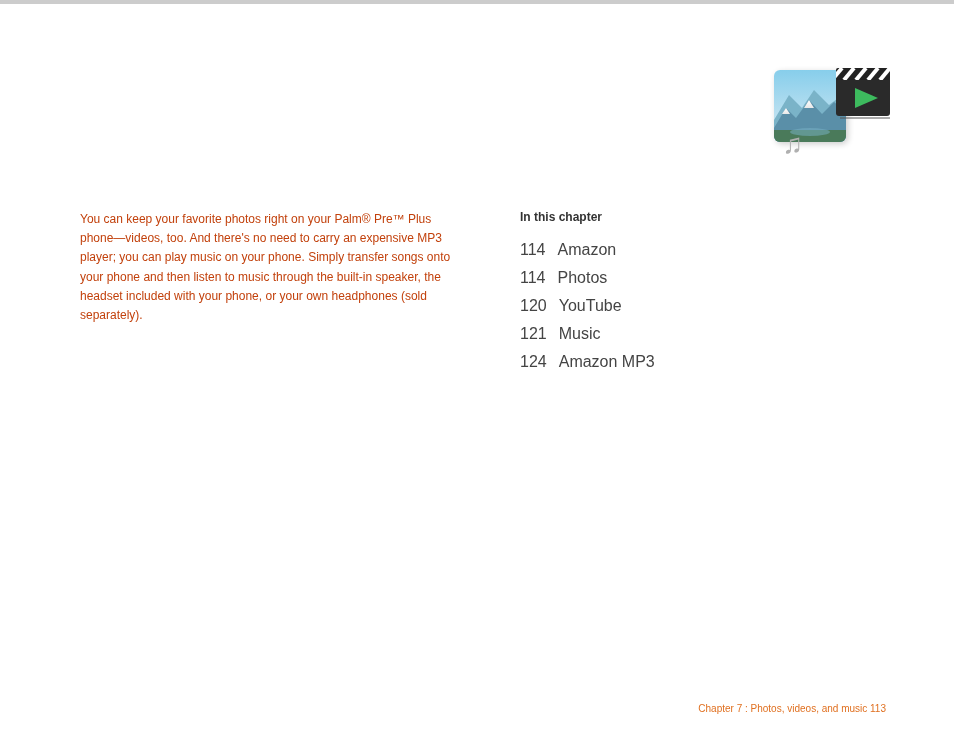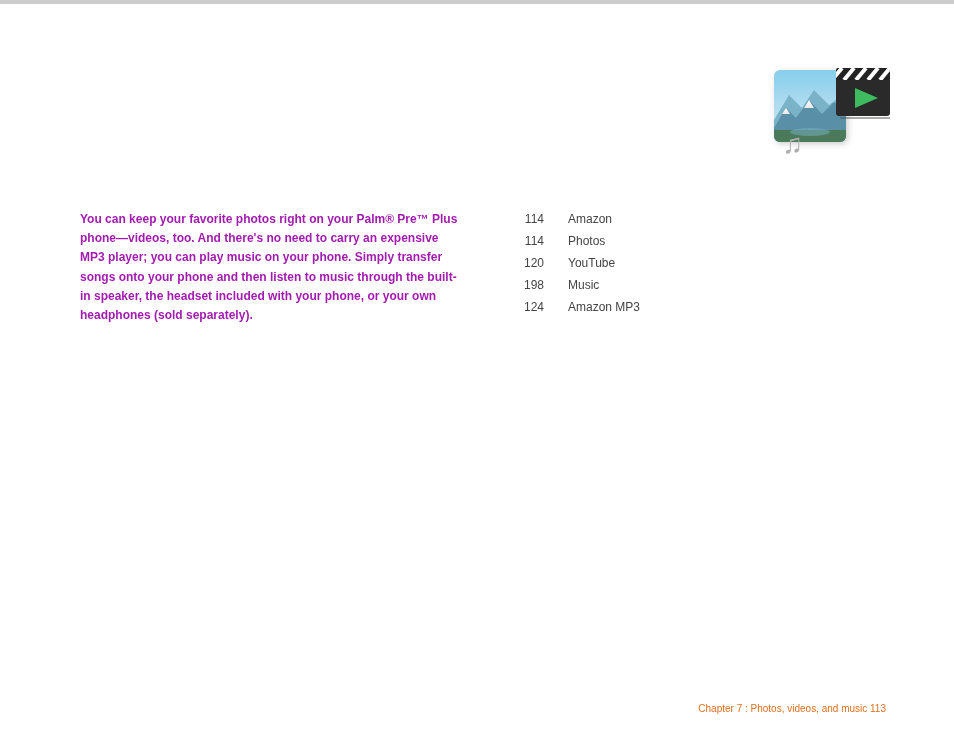--- a/index.html
+++ b/index.html
@@ -98,44 +98,43 @@
     }
 
     .left-column {
       flex: 0 0 380px;
       max-width: 380px;
     }
 
     .body-text {
       font-size: 12px;
       line-height: 1.6;
-      color: #a21caf;
-      font-weight: bold;
+      color: #c2410c;
     }
 
     .right-column {
       flex: 1;
     }
 
     .in-this-chapter-title {
       font-size: 12px;
       font-weight: bold;
       color: #333333;
       margin-bottom: 14px;
     }
 
     .toc-list {
       list-style: none;
     }
 
     .toc-item {
       display: flex;
-      gap: 24px;
+      gap: 12px;
       margin-bottom: 4px;
-      font-size: 12px;
+      font-size: 16px;
       color: #444444;
       line-height: 1.5;
     }
 
     .toc-page {
       min-width: 24px;
       text-align: right;
       color: #444444;
     }
 
@@ -236,35 +235,36 @@
   <div class="content">
 
 
     <div class="two-column">
 
       <div class="left-column">
         <p class="body-text">You can keep your favorite photos right on your Palm® Pre™ Plus phone—videos, too. And there's no need to carry an expensive MP3 player; you can play music on your phone. Simply transfer songs onto your phone and then listen to music through the built-in speaker, the headset included with your phone, or your own headphones (sold separately).</p>
       </div>
 
       <div class="right-column">
+        <div class="in-this-chapter-title">In this chapter</div>
         <ul class="toc-list">
         <li class="toc-item">
       <span class="toc-page">114</span>
       <span class="toc-label">Amazon</span>
     </li>
             <li class="toc-item">
       <span class="toc-page">114</span>
       <span class="toc-label">Photos</span>
     </li>
             <li class="toc-item">
       <span class="toc-page">120</span>
       <span class="toc-label">YouTube</span>
     </li>
             <li class="toc-item">
-      <span class="toc-page">198</span>
+      <span class="toc-page">121</span>
       <span class="toc-label">Music</span>
     </li>
             <li class="toc-item">
       <span class="toc-page">124</span>
       <span class="toc-label">Amazon MP3</span>
     </li>
           </ul>
       </div>
 
     </div>

